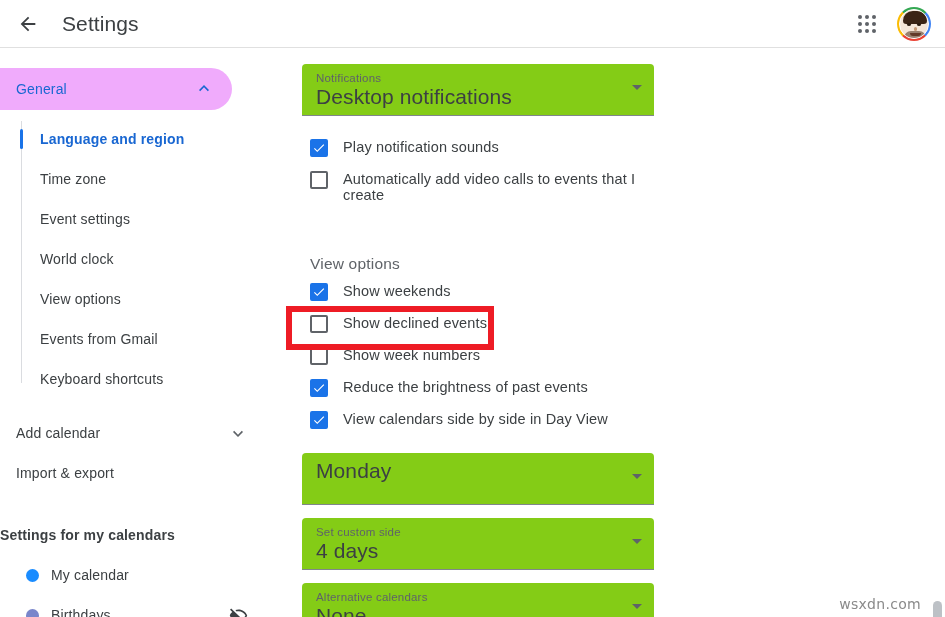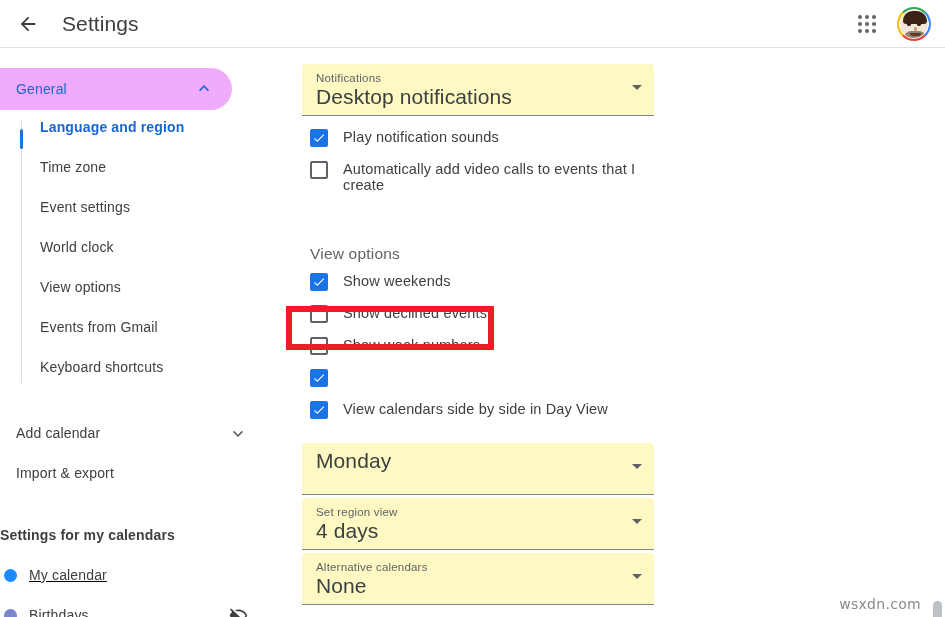--- a/index.html
+++ b/index.html
@@ -154,21 +154,21 @@
     content: "";
     position: absolute;
     left: 21px; top: 2px;
     width: 1px; height: 262px;
     background: #dadce0;
   }
   .sub-item {
     position: relative;
     height: 40px;
     display: flex;
-    align-items: flex-start;
+    align-items: center;
     padding-left: 40px;
     font-size: 14px;
     color: #3c4043;
     letter-spacing: .15px;
     cursor: pointer;
   }
   .sub-item.active {
     color: #1967d2;
     font-weight: bold;
   }
@@ -197,23 +197,22 @@
     align-items: center;
     font-size: 14px;
     font-weight: bold;
     color: #3c4043;
     letter-spacing: .15px;
   }
   .cal-row {
     height: 40px;
     display: flex;
     align-items: center;
-    padding: 0 18px 0 4px;
-    cursor: pointer;
-    text-decoration: underline;
+    padding: 0 18px 0 26px;
+    cursor: pointer;
   }
   .cal-dot {
     width: 13px; height: 13px;
     border-radius: 50%;
     flex: 0 0 auto;
   }
   .cal-name {
     margin-left: 12px;
     font-size: 14px;
     color: #3c4043;
@@ -231,27 +230,27 @@
     background: #ffffff;
     overflow: hidden;
   }
   .content {
     padding: 16px 0 0 36px;
     width: 400px;
   }
   .select-field {
     width: 352px;
     height: 52px;
-    background: #fef9c3;
+    background: #84cc16;
     border-radius: 4px 4px 0 0;
     border-bottom: 1px solid #80868b;
     padding: 7px 14px 0 14px;
     position: relative;
     cursor: pointer;
-    margin-bottom: 3px;
+    margin-bottom: 13px;
   }
   .select-label {
     font-size: 11.5px;
     color: #5f6368;
     letter-spacing: .2px;
     line-height: 15px;
   }
   .select-value {
     font-size: 21px;
     color: #3c4043;
@@ -500,40 +499,41 @@
         </span>
         <span class="check-label">Show week numbers</span>
       </div>
 
       <div class="check-row">
         <span class="cb on">
           <svg width="14" height="14" viewBox="0 0 24 24">
               <path d="M9 16.2 4.8 12l-1.4 1.4L9 19 21 7l-1.4-1.4z" fill="#ffffff"></path>
             </svg>
         </span>
+        <span class="check-label">Reduce the brightness of past events</span>
       </div>
 
       <div class="check-row">
         <span class="cb on">
           <svg width="14" height="14" viewBox="0 0 24 24">
               <path d="M9 16.2 4.8 12l-1.4 1.4L9 19 21 7l-1.4-1.4z" fill="#ffffff"></path>
             </svg>
         </span>
         <span class="check-label">View calendars side by side in Day View</span>
       </div>
 
       <div class="gap-b"></div>
 
       <div class="select-field">
         <div class="select-value">Monday</div>
         <span class="select-arrow"></span>
       </div>
 
       <div class="select-field">
-        <div class="select-label">Set region view</div>
+        <div class="select-label">Set custom side</div>
         <div class="select-value">4 days</div>
         <span class="select-arrow"></span>
       </div>
 
       <div class="select-field">
         <div class="select-label">Alternative calendars</div>
         <div class="select-value">None</div>
         <span class="select-arrow"></span>
       </div>
 

